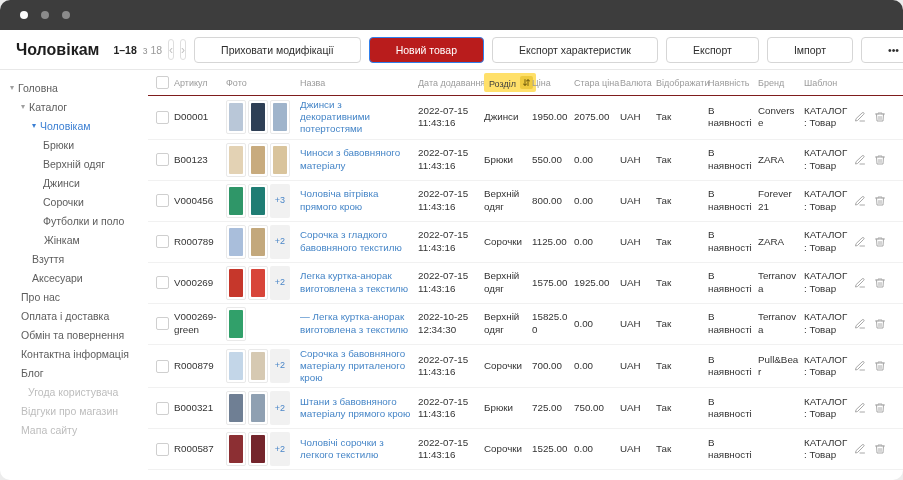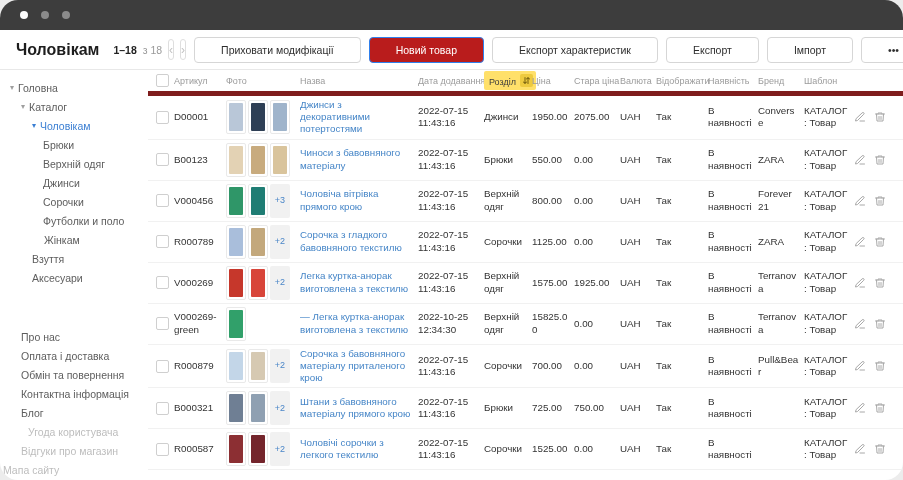--- a/index.html
+++ b/index.html
@@ -1,18 +1,18 @@
 <!DOCTYPE html>
 <html><head>
 <meta charset="utf-8">
 <style>
   *{box-sizing:border-box;margin:0;padding:0}
   html,body{width:903px;height:480px}
   body{background:#ececec;font-family:"Liberation Sans",sans-serif;overflow:hidden;position:relative}
-  .window{position:absolute;inset:0;background:#fff;border-radius:18px;overflow:hidden;display:flex;flex-direction:column}
+  .window{position:absolute;inset:0;background:#fff;border-radius:10px;overflow:hidden;display:flex;flex-direction:column}
   .titlebar{height:30px;background:#3d3d3d;display:flex;align-items:center;padding-left:20px;gap:13px;flex:0 0 auto}
   .dot{width:8px;height:8px;border-radius:50%;display:block}
   .dot1{background:#fdfdfd}.dot2{background:#8b8b8b}.dot3{background:#8b8b8b}
   .header{height:40px;display:flex;align-items:center;padding:0 12px 0 16px;border-bottom:1px solid #e8e8e8;flex:0 0 auto;background:#fff}
   .title{font-size:16px;color:#1d1d1d;font-weight:bold}
   .pag{margin-left:14px;font-size:10.5px;white-space:nowrap}
   .range{font-weight:bold;color:#222}
   .total{color:#9a9a9a;margin-left:3px}
   .navbtn{width:21px;height:21px;border:1px solid #dedede;background:#fff;border-radius:3px;color:#c2c2c2;font-size:12px;margin-left:6px;display:inline-flex;align-items:center;justify-content:center;cursor:pointer;line-height:1}
   .hspacer{flex:1}
@@ -21,21 +21,21 @@
   .hbtn.primary{background:#b91c1c;border-color:#2f80ed;color:#fff}
   .bodyarea{flex:1;display:flex;min-height:0}
   .sidebar{width:148px;flex:0 0 auto;padding-top:8px;overflow:hidden}
   .sitem{display:flex;align-items:center;height:19px;font-size:10.5px;color:#5d5d5d;cursor:pointer;white-space:nowrap}
   .sitem .caret{color:#9f9f9f;font-size:8px;margin-right:4px;line-height:1}
   .sitem.active{color:#3b7fd3}
   .sitem.active .caret{color:#3b7fd3}
   .sitem.muted{color:#bdbdbd}
   .main{flex:1;min-width:0;display:flex;flex-direction:column}
   .thead,.trow{display:grid;grid-template-columns:26px 52px 74px 118px 66px 48px 42px 46px 36px 52px 50px 46px 50px 1fr;align-items:center}
-  .thead{height:26px;border-bottom:5px solid #7f1d1d;flex:0 0 auto}
+  .thead{height:26px;border-bottom:1px solid #7f1d1d;flex:0 0 auto}
   .hcell{font-size:9px;color:#9b9b9b;padding-right:3px;white-space:nowrap}
   .trow{min-height:41px;border-bottom:1px solid #f1f1f1;padding:3px 0}
   .cell{font-size:9.8px;color:#333;padding-right:5px;line-height:1.25;word-wrap:break-word}
   .checkbox{width:13px;height:13px;border:1px solid #cfcfcf;border-radius:2px;background:#fff;margin-left:8px;display:block;cursor:pointer}
   .photos{display:flex;gap:2px;align-items:center}
   .thumb{width:20px;height:34px;border-radius:2px;border:1px solid #e9e9e9;background:#fff;padding:2px;display:block;cursor:pointer}
   .garment{display:block;width:100%;height:100%;border-radius:1px}
   .morebadge{width:20px;height:34px;border-radius:2px;background:#f1f1f1;color:#4a86c8;font-size:9px;display:flex;align-items:center;justify-content:center;cursor:pointer;flex:0 0 auto}
   .name{color:#4585c7;cursor:pointer}
   .section-hl{display:inline-flex;align-items:flex-end;background:#ffe06a;border-radius:2px;padding:3px 3px 3px 5px;color:#3c3c3c;cursor:pointer}
@@ -104,42 +104,42 @@
         </div>
         <div class="sitem normal" style="padding-left: 44px;">
           <span class="slabel">Жінкам</span>
         </div>
         <div class="sitem normal" style="padding-left: 32px;">
           <span class="slabel">Взуття</span>
         </div>
         <div class="sitem normal" style="padding-left: 32px;">
           <span class="slabel">Аксесуари</span>
         </div>
-        <div class="sitem normal" style="padding-left: 21px; margin-top: 40px;">
+        <div class="sitem normal" style="padding-left: 21px;">
           <span class="slabel">Про нас</span>
         </div>
         <div class="sitem normal" style="padding-left: 21px;">
           <span class="slabel">Оплата і доставка</span>
         </div>
         <div class="sitem normal" style="padding-left: 21px;">
           <span class="slabel">Обмін та повернення</span>
         </div>
         <div class="sitem normal" style="padding-left: 21px;">
           <span class="slabel">Контактна інформація</span>
         </div>
         <div class="sitem normal" style="padding-left: 21px;">
           <span class="slabel">Блог</span>
         </div>
         <div class="sitem muted" style="padding-left: 28px;">
           <span class="slabel">Угода користувача</span>
         </div>
         <div class="sitem muted" style="padding-left: 21px;">
           <span class="slabel">Відгуки про магазин</span>
         </div>
-        <div class="sitem muted" style="padding-left: 3px;">
+        <div class="sitem muted" style="padding-left: 21px;">
           <span class="slabel">Мапа сайту</span>
         </div>
       </aside>
     <main class="main">
       <div class="thead" id="thead">
           <div class="hcell col-select">
             <span class="checkbox"></span>
           </div>
           <div class="hcell col-sku">Артикул</div>
           <div class="hcell col-photo">Фото</div>

